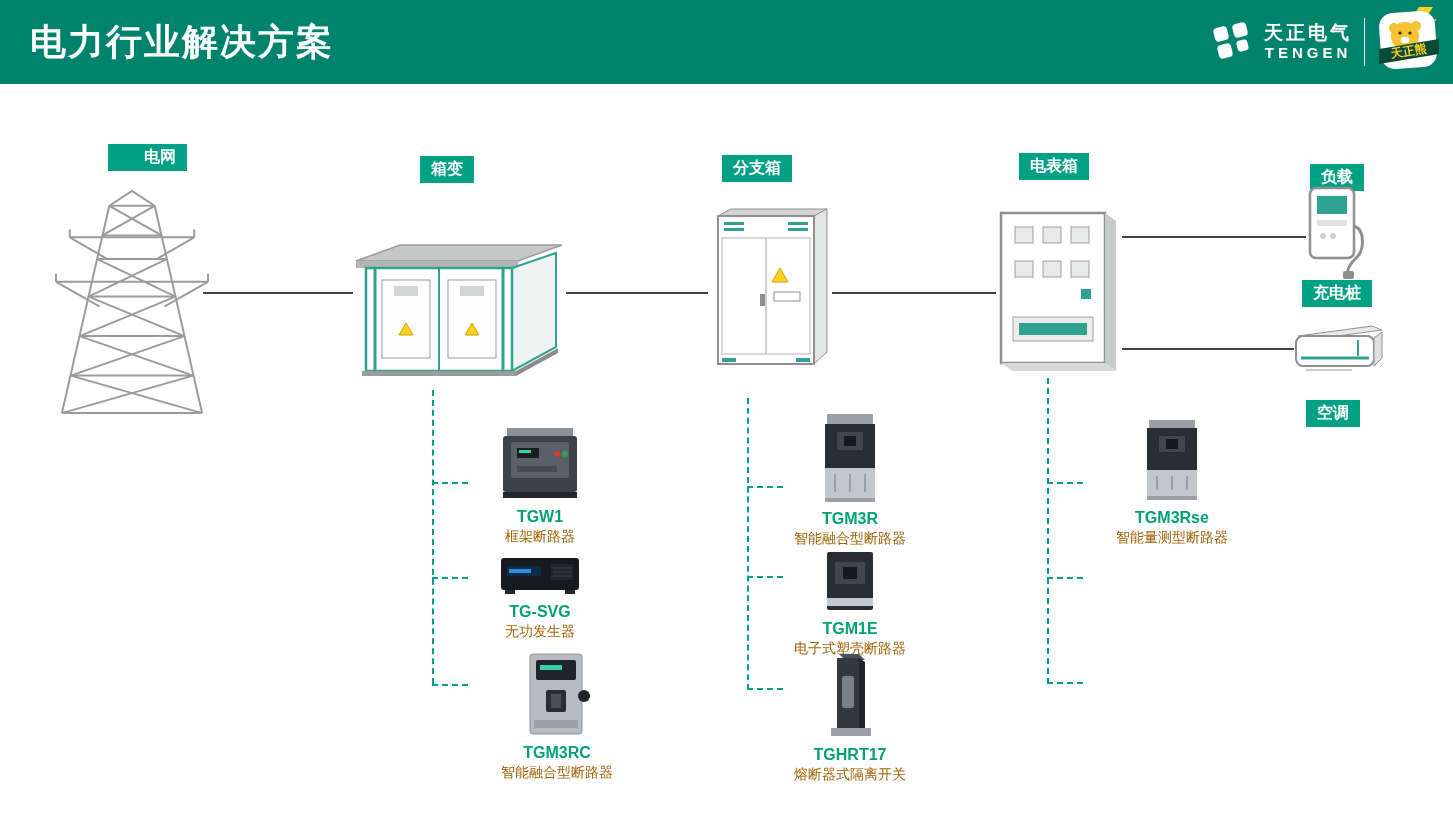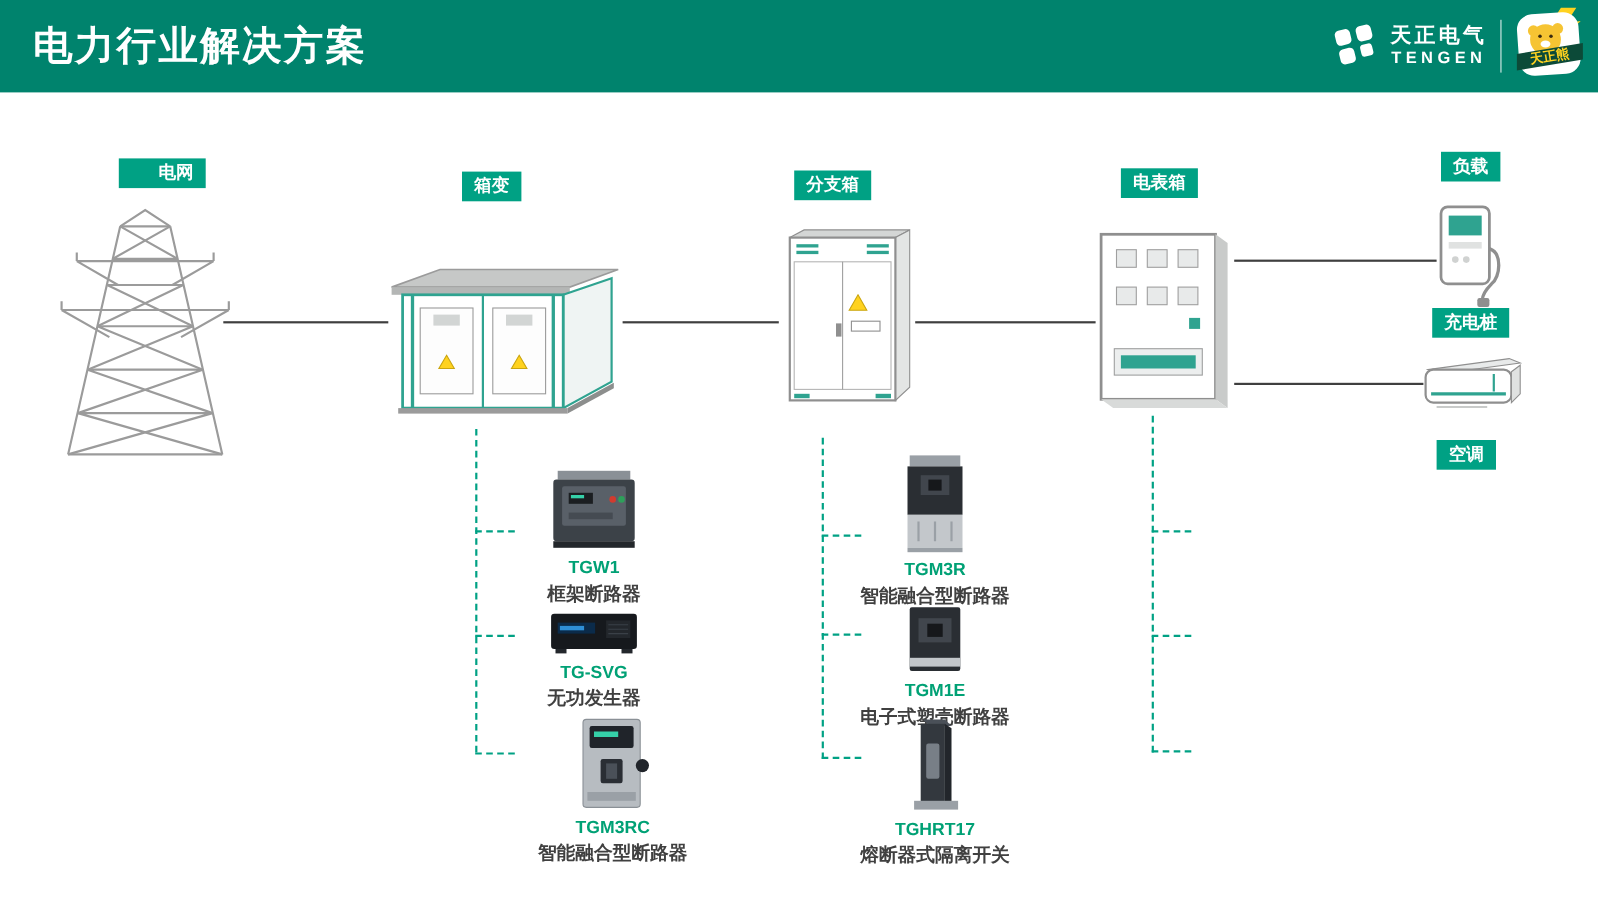--- a/index.html
+++ b/index.html
@@ -24,21 +24,21 @@
   .hdash { position:absolute; height:0; border-top:2px dashed #00A184; }
 
   
   .illus { position:absolute; }
   .illus svg { display:block; }
 
   
   .product { position:absolute; text-align:center; }
   .product svg { display:block; margin:0 auto; }
   .model { color:#00A175; font-weight:bold; font-size:16px; margin-top:6px; white-space:nowrap; }
-  .desc  { color:#404040; font-weight:bold; font-size:17px; margin-top:2px; white-space:nowrap; }
+  .desc  { color:#a16207; font-weight:normal; font-size:14px; margin-top:2px; white-space:nowrap; }
 </style>
 </head>
 <body>
 
 <div class="stage">
 
   <div class="header">
     <div class="page-title">电力行业解决方案</div>
     <div class="brand">
       <span>
@@ -70,21 +70,21 @@
           <text x="32" y="49" font-size="12" font-weight="bold" fill="#FFD21F" text-anchor="middle" transform="rotate(-9 32 47)">天正熊</text>
         </svg>
       </span>
     </div>
   </div>
 
   <div class="node-label" style="left:108px;top:144px;padding-left:36px;">电网</div>
   <div class="node-label" style="left:420px;top:156px;">箱变</div>
   <div class="node-label" style="left:722px;top:155px;">分支箱</div>
   <div class="node-label" style="left:1019px;top:153px;">电表箱</div>
-  <div class="node-label" style="left:1310px;top:138px;">负载</div>
+  <div class="node-label" style="left:1310px;top:164px;">负载</div>
   <div class="node-label" style="left:1302px;top:280px;">充电桩</div>
   <div class="node-label" style="left:1306px;top:400px;">空调</div>
 
   <div class="hline" style="left:203px;top:292px;width:150px;"></div>
   <div class="hline" style="left:566px;top:292px;width:142px;"></div>
   <div class="hline" style="left:832px;top:292px;width:164px;"></div>
   <div class="hline" style="left:1122px;top:236px;width:184px;"></div>
   <div class="hline" style="left:1122px;top:348px;width:172px;"></div>
 
   <div class="vdash" style="left:432px;top:390px;height:294px;"></div>
@@ -275,16 +275,31 @@
       <polygon points="20,4 40,4 46,10 26,10" fill="#4A5058"></polygon>
       <rect x="18" y="8" width="22" height="72" fill="#33383E"></rect>
       <polygon points="40,8 46,12 46,84 40,80" fill="#22262B"></polygon>
       <rect x="23" y="26" width="12" height="32" rx="2" fill="#787F87"></rect>
       <rect x="12" y="78" width="40" height="8" fill="#9AA0A6"></rect>
     </svg>
     <div class="model">TGHRT17</div>
     <div class="desc">熔断器式隔离开关</div>
   </div>
 
+  <div class="product" style="left:1102px;top:418px;width:140px;">
+    <svg width="66" height="85" viewBox="0 0 66 85">
+      <rect x="10" y="2" width="46" height="8" fill="#9AA0A6"></rect>
+      <rect x="8" y="10" width="50" height="42" fill="#2A2E33"></rect>
+      <rect x="20" y="18" width="26" height="16" fill="#41464D"></rect>
+      <rect x="27" y="21" width="12" height="10" fill="#16181B"></rect>
+      <rect x="8" y="52" width="50" height="26" fill="#C3C7CB"></rect>
+      <line x1="18" y1="58" x2="18" y2="72" stroke="#9AA0A6" stroke-width="2"></line>
+      <line x1="33" y1="58" x2="33" y2="72" stroke="#9AA0A6" stroke-width="2"></line>
+      <line x1="48" y1="58" x2="48" y2="72" stroke="#9AA0A6" stroke-width="2"></line>
+      <rect x="8" y="78" width="50" height="4" fill="#9AA0A6"></rect>
+    </svg>
+    <div class="model">TGM3Rse</div>
+    <div class="desc">智能量测型断路器</div>
+  </div>
 
 
 
 </div>
 
 </body></html>

